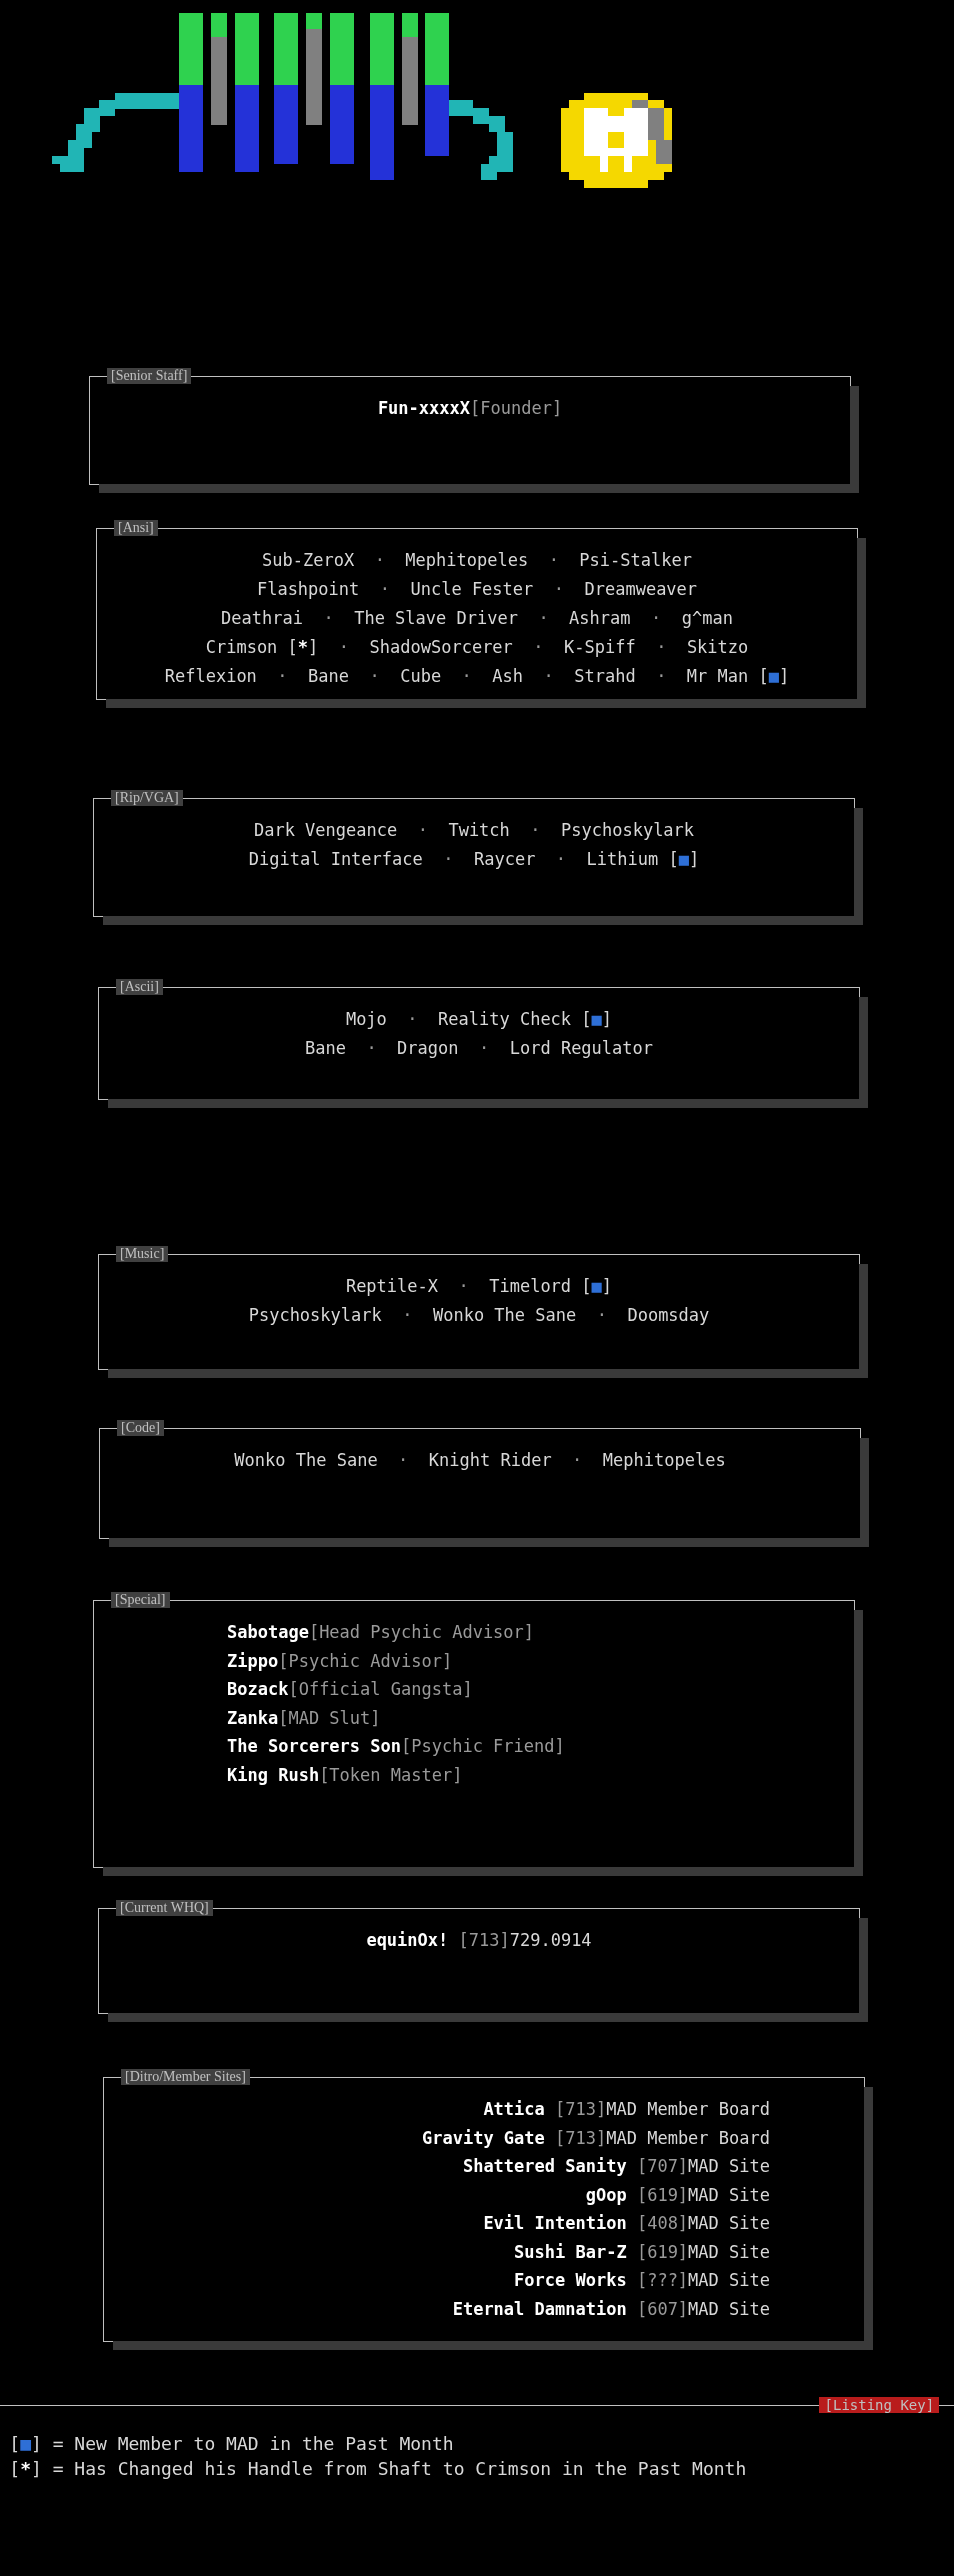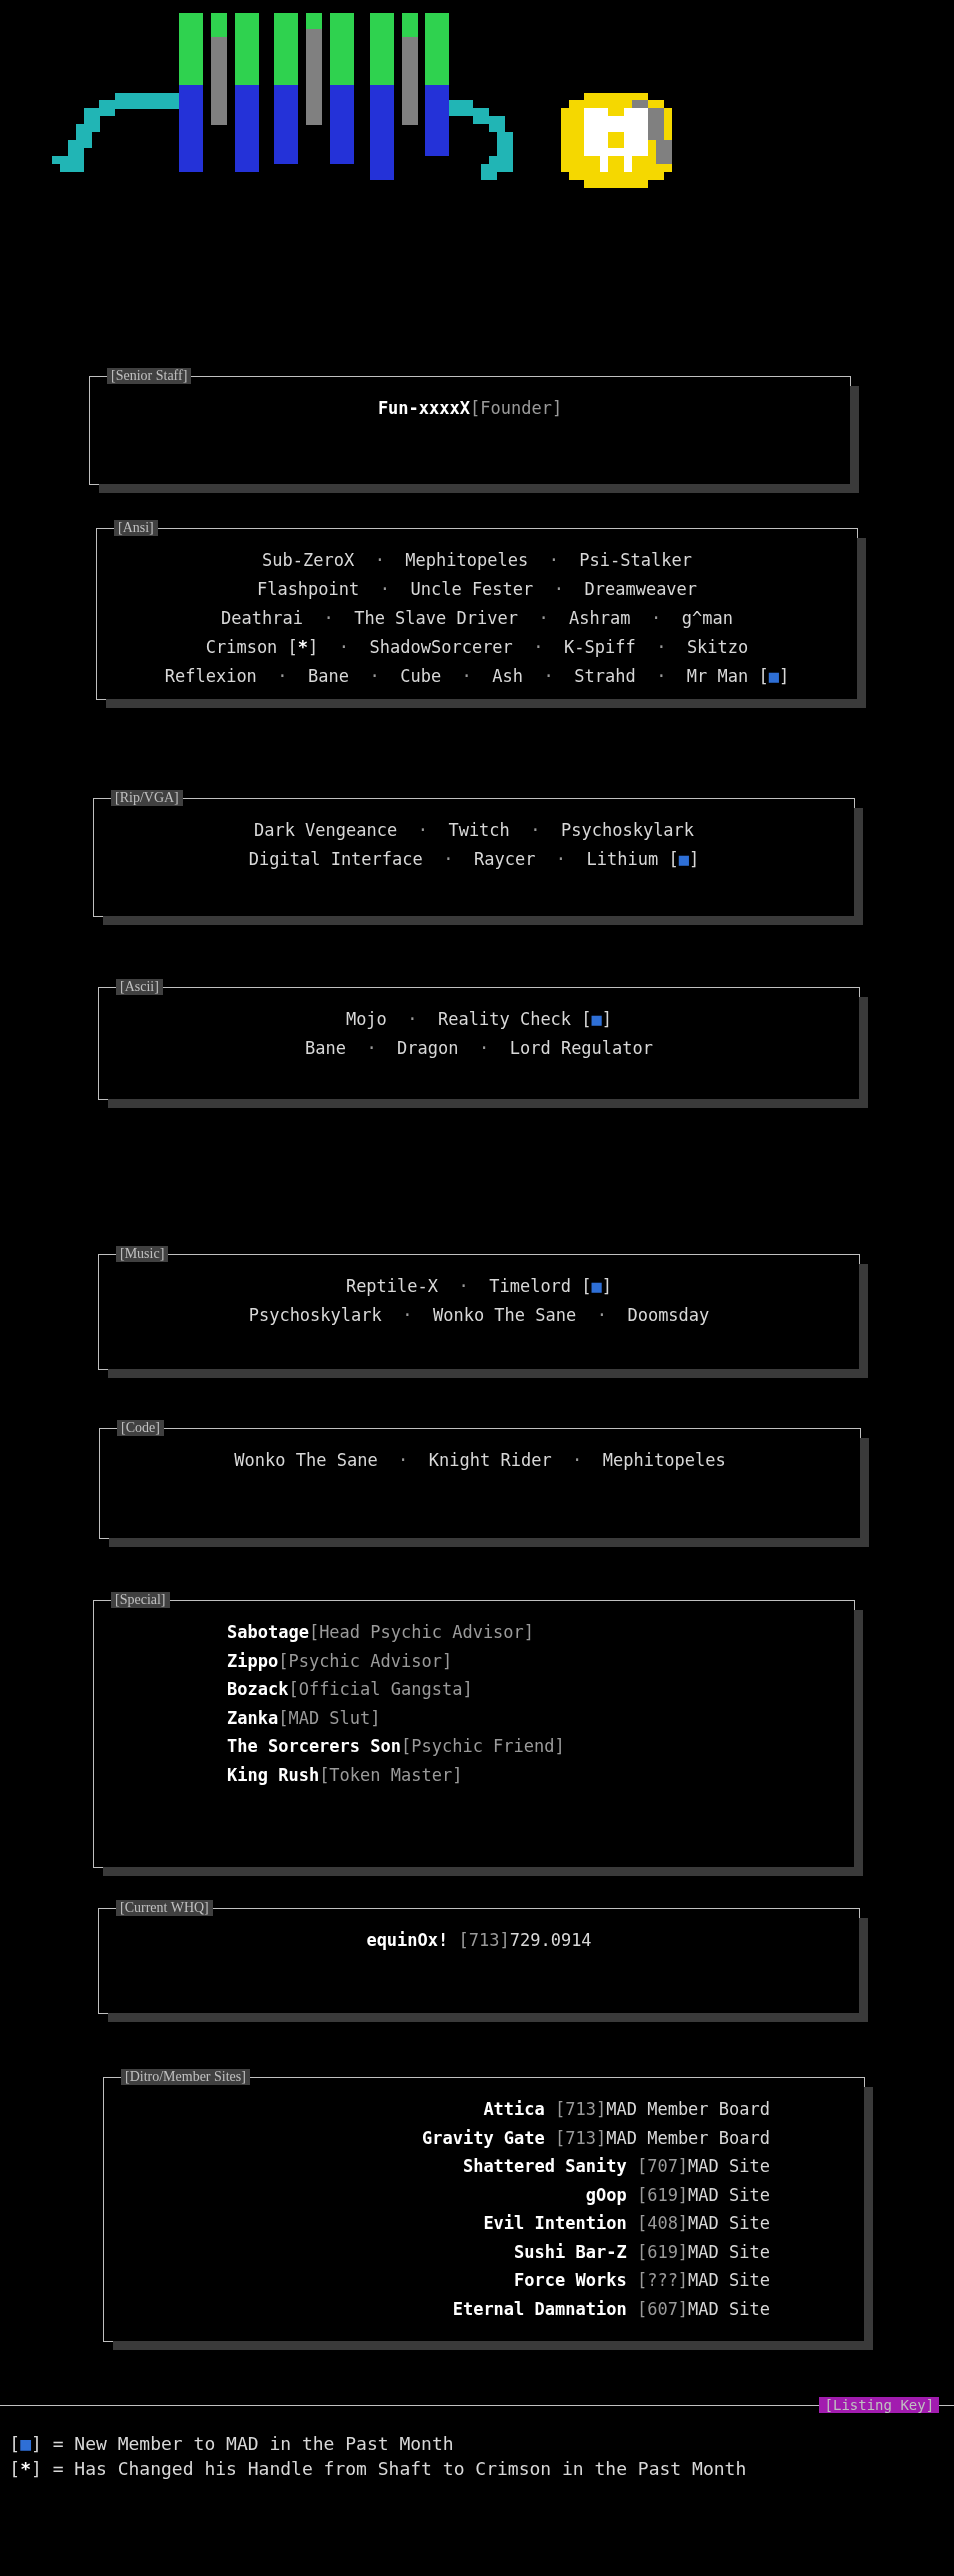--- a/index.html
+++ b/index.html
@@ -68,21 +68,21 @@
   .tagnew{color:#2e6fd6;font-weight:bold;}
   .tagstar{color:#ffffff;font-weight:bold;}
 
   
   .keyline{
     position:absolute;left:0;right:0;
     border-top:1.3px solid #c0c0c0;
   }
   .keytitle{
     position:absolute;
-    background:#a21caf;
+    background:#b91c1c;
     padding:0 5.3px;
     font-size:14px;line-height:16px;
     color:#c0c0c0;
     white-space:nowrap;
   }
   .keyrow{
     position:absolute;
     font-size:18px;
     line-height:20px;
     color:#d8d8d8;

